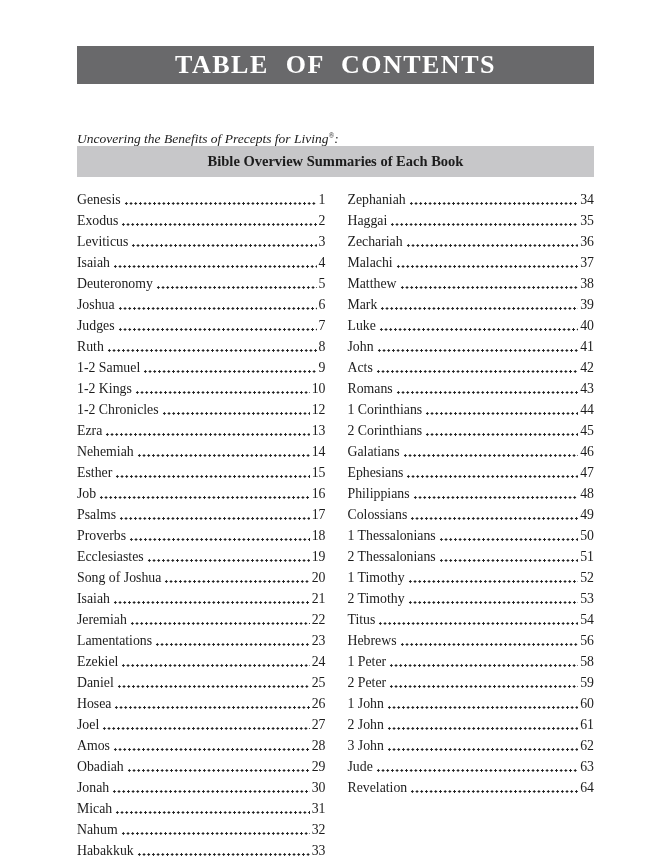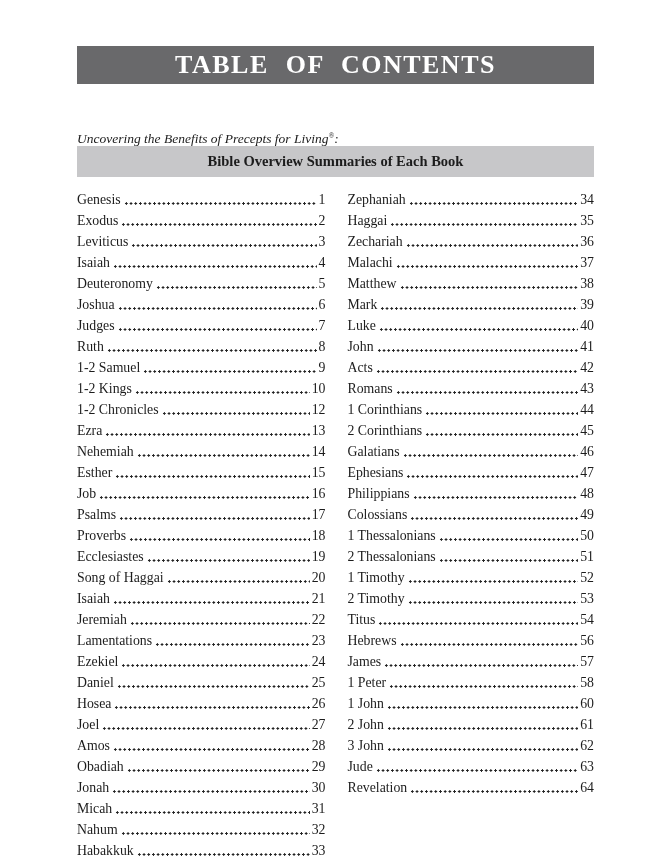--- a/index.html
+++ b/index.html
@@ -213,21 +213,21 @@
           <span class="label">Proverbs</span>
           <span class="leader"></span>
           <span class="pagenum">18</span>
         </div>
         <div class="toc-row">
           <span class="label">Ecclesiastes</span>
           <span class="leader"></span>
           <span class="pagenum">19</span>
         </div>
         <div class="toc-row">
-          <span class="label">Song of Haggai</span>
+          <span class="label">Song of Joshua</span>
           <span class="leader"></span>
           <span class="pagenum">20</span>
         </div>
         <div class="toc-row">
           <span class="label">Isaiah</span>
           <span class="leader"></span>
           <span class="pagenum">21</span>
         </div>
         <div class="toc-row">
           <span class="label">Jeremiah</span>
@@ -395,28 +395,28 @@
           <span class="label">Titus</span>
           <span class="leader"></span>
           <span class="pagenum">54</span>
         </div>
         <div class="toc-row">
           <span class="label">Hebrews</span>
           <span class="leader"></span>
           <span class="pagenum">56</span>
         </div>
         <div class="toc-row">
-          <span class="label">James</span>
-          <span class="leader"></span>
-          <span class="pagenum">57</span>
-        </div>
-        <div class="toc-row">
           <span class="label">1 Peter</span>
           <span class="leader"></span>
           <span class="pagenum">58</span>
+        </div>
+        <div class="toc-row">
+          <span class="label">2 Peter</span>
+          <span class="leader"></span>
+          <span class="pagenum">59</span>
         </div>
         <div class="toc-row">
           <span class="label">1 John</span>
           <span class="leader"></span>
           <span class="pagenum">60</span>
         </div>
         <div class="toc-row">
           <span class="label">2 John</span>
           <span class="leader"></span>
           <span class="pagenum">61</span>

